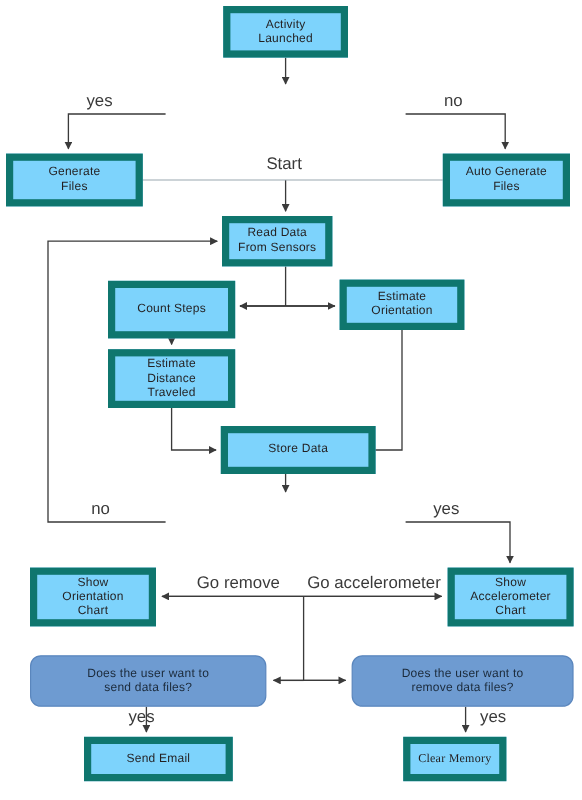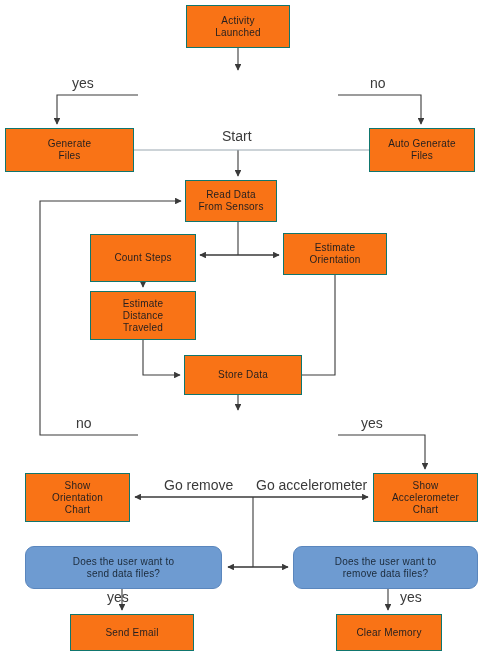--- a/index.html
+++ b/index.html
@@ -33,22 +33,22 @@
     justify-content: center;
     text-align: center;
     color: #231f20;
     font-size: 10px;
     line-height: 12px;
     letter-spacing: 0.2px;
     white-space: pre-line;
     padding: 1px 3px;
   }
   .node.process {
-    background: #f97316;
-    border: 1px solid #0f766e;
+    background: #7dd3fc;
+    border: 6px solid #0f766e;
   }
   .node.decision {
     background: #6e9bd1;
     border: 1px solid #5a86bd;
     border-radius: 9px;
     color: #1b2a3a;
   }
   .edge-label {
     position: absolute;
     font-size: 14px;
@@ -111,45 +111,45 @@
       <line x1="388" y1="589" x2="388" y2="610" marker-end="url(#arrow-dark)"></line>
     </g>
 
     <g stroke="#9aa7b0" stroke-width="1" fill="none">
       <line x1="110" y1="150" x2="369" y2="150"></line>
     </g>
   </svg>
 
   <div class="node process" style="left:186px;top:5px;width:104px;height:43px;">Activity
 Launched</div>
-  <div class="node process" style="left:5px;top:128px;width:129px;height:44px;">Generate
+  <div class="node process" style="left:5px;top:128px;width:114px;height:44px;">Generate
 Files</div>
   <div class="node process" style="left:369px;top:128px;width:106px;height:44px;">Auto Generate
 Files</div>
   <div class="node process" style="left:185px;top:180px;width:92px;height:42px;">Read Data
 From Sensors</div>
   <div class="node process" style="left:90px;top:234px;width:106px;height:48px;">Count Steps</div>
   <div class="node process" style="left:283px;top:233px;width:104px;height:42px;">Estimate
 Orientation</div>
   <div class="node process" style="left:90px;top:291px;width:106px;height:49px;">Estimate
 Distance
 Traveled</div>
-  <div class="node process" style="left:184px;top:355px;width:118px;height:40px;">Store Data</div>
+  <div class="node process" style="left:184px;top:355px;width:129px;height:40px;">Store Data</div>
   <div class="node process" style="left:25px;top:473px;width:105px;height:49px;">Show
 Orientation
 Chart</div>
   <div class="node process" style="left:373px;top:473px;width:105px;height:49px;">Show
 Accelerometer
 Chart</div>
   <div class="node decision" style="left:25px;top:546px;width:197px;height:43px;">Does the user want to
 send data files?</div>
   <div class="node decision" style="left:293px;top:546px;width:185px;height:43px;">Does the user want to
 remove data files?</div>
   <div class="node process" style="left:70px;top:614px;width:124px;height:37px;">Send Email</div>
-  <div class="node process" style="left:336px;top:614px;width:106px;height:37px;">Clear Memory</div>
+  <div class="node process" style="left:336px;top:614px;width:86px;height:37px;font-family:Liberation Serif, serif;">Clear Memory</div>
 
   <div class="edge-label" style="left:72px;top:78px;">yes</div>
   <div class="edge-label" style="left:370px;top:78px;">no</div>
   <div class="edge-label" style="left:222px;top:131px;">Start</div>
   <div class="edge-label" style="left:76px;top:418px;">no</div>
   <div class="edge-label" style="left:361px;top:418px;">yes</div>
   <div class="edge-label" style="left:164px;top:480px;">Go remove</div>
   <div class="edge-label" style="left:256px;top:480px;">Go accelerometer</div>
   <div class="edge-label" style="left:107px;top:592px;">yes</div>
   <div class="edge-label" style="left:400px;top:592px;">yes</div>

